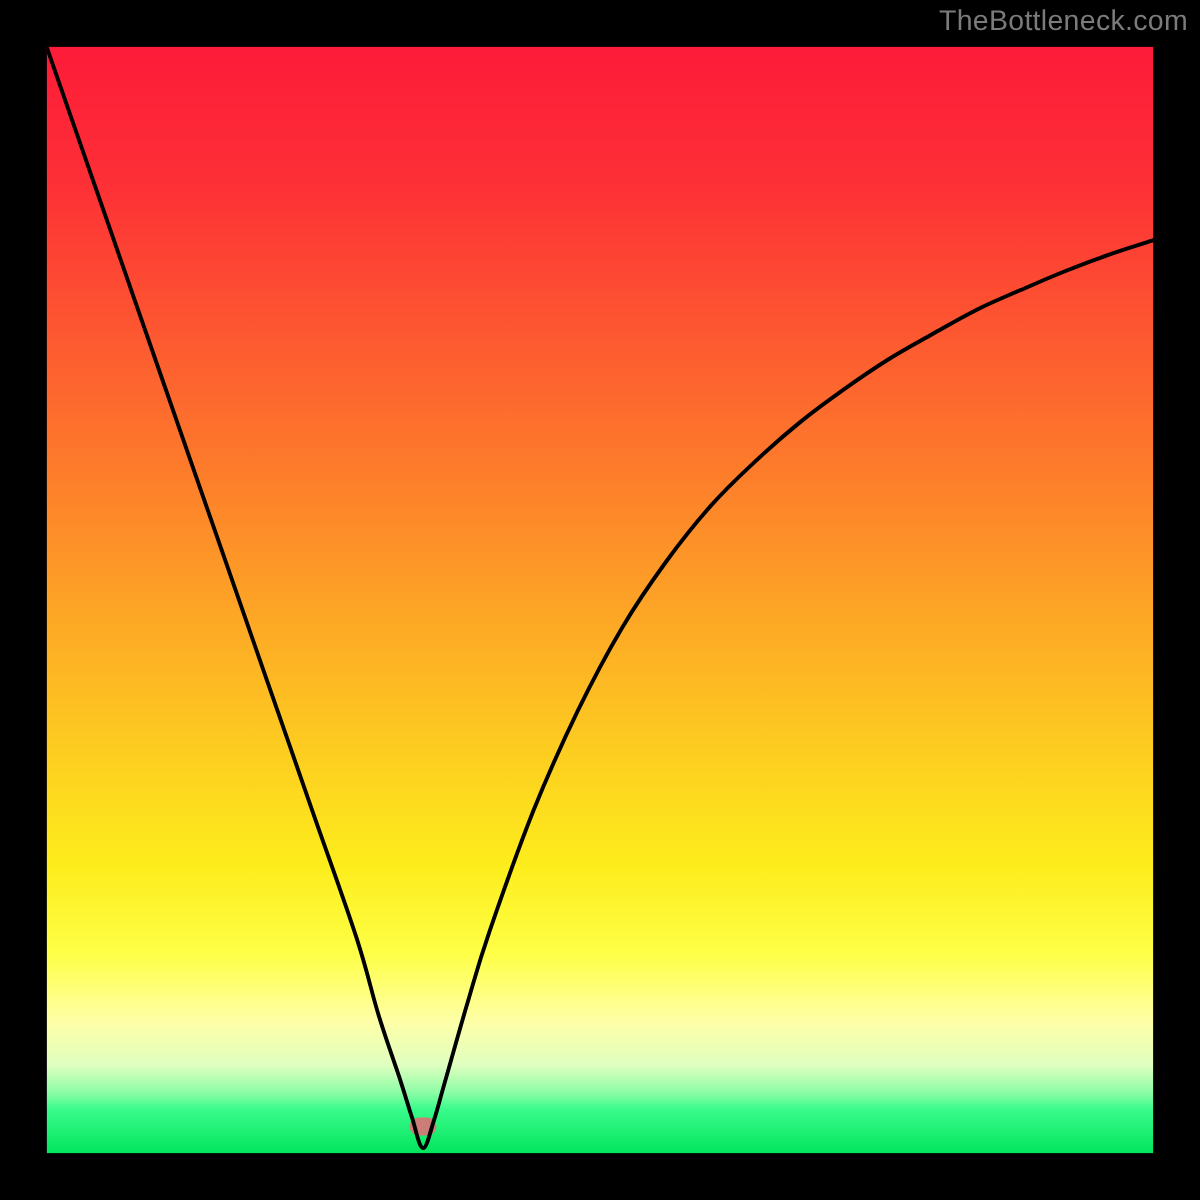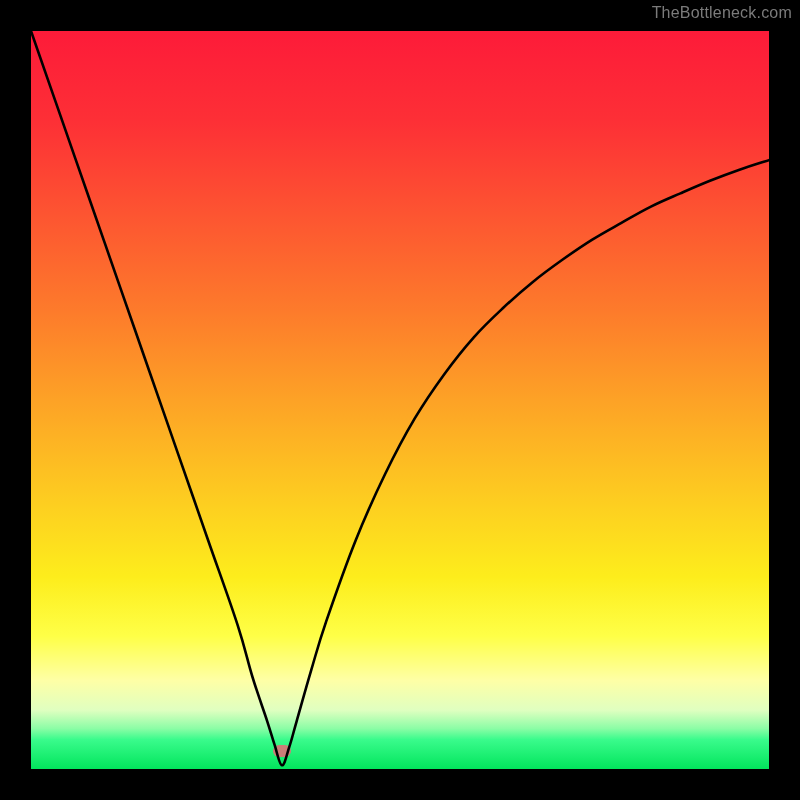--- a/index.html
+++ b/index.html
@@ -37,21 +37,21 @@
     width: 18px;
     height: 12px;
     background: #cb7e78;
     border-radius: 6px;
   }
   .watermark {
     position: absolute;
     top: 4px;
     right: 8px;
     color: #7b7b7b;
-    font-size: 16px;
+    font-size: 19px;
     letter-spacing: 0.2px;
   }
 </style>
 </head>
 <body>
 
 <div class="frame">
 
   <div class="plot">
     <svg class="gradient" width="738" height="738" viewBox="0 0 738 738" preserveAspectRatio="none">

